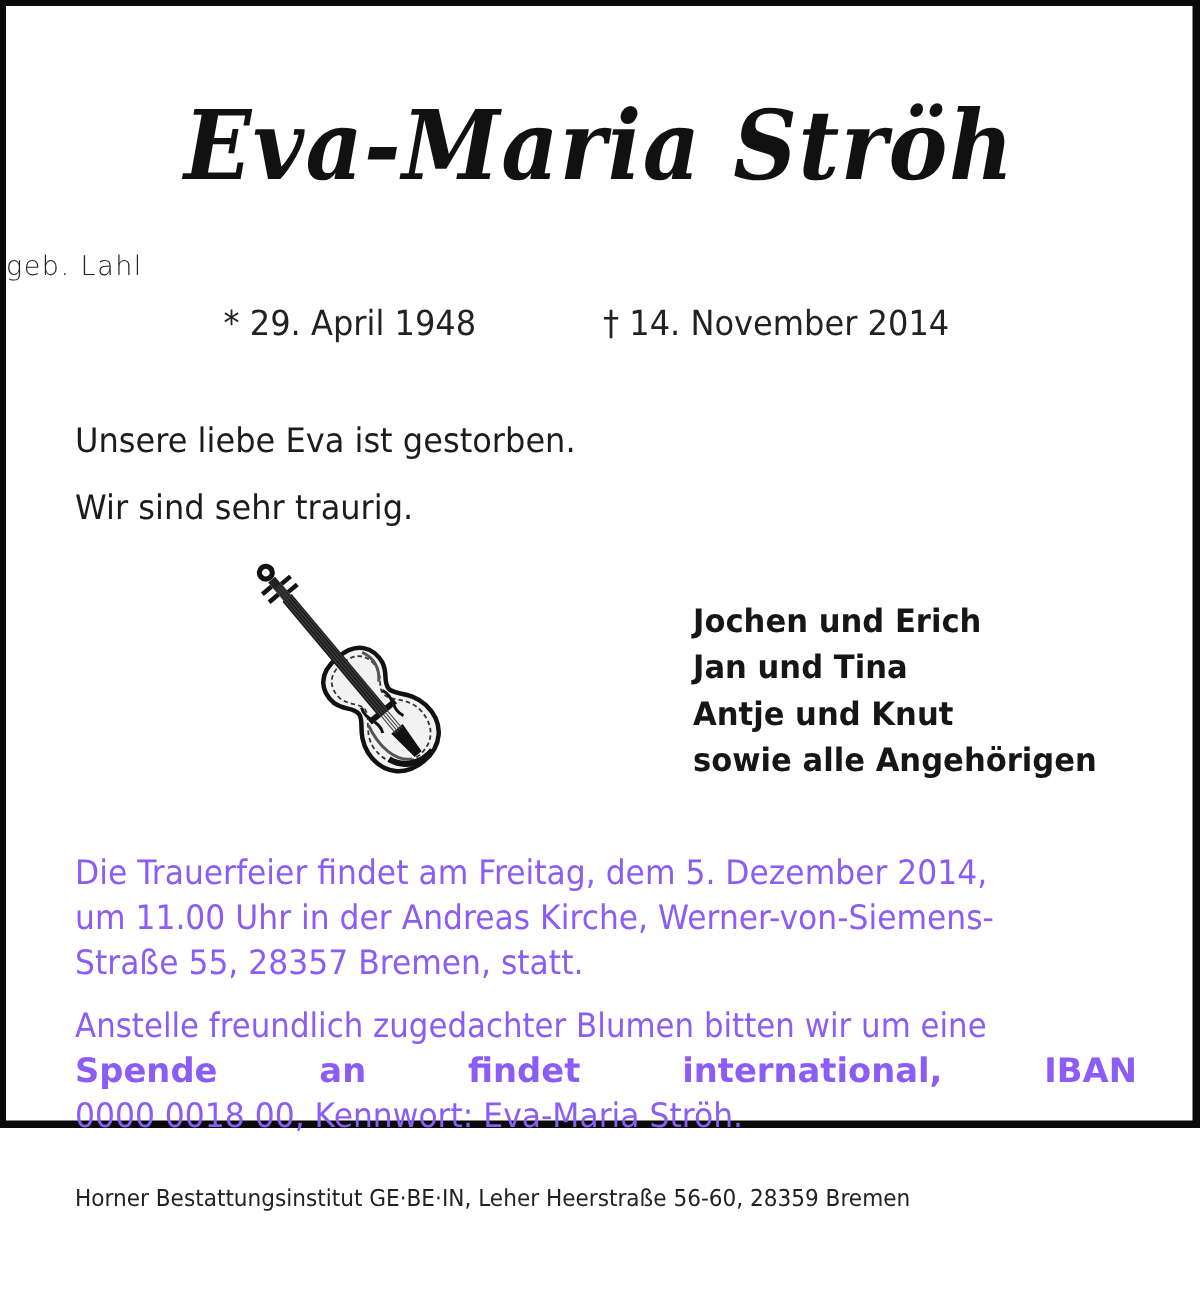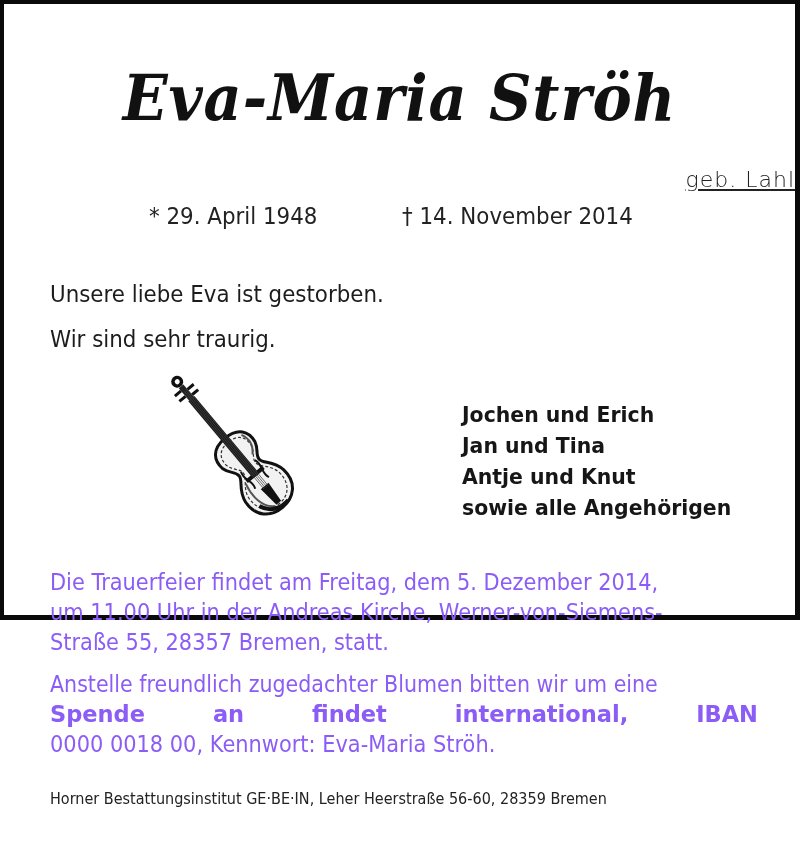--- a/index.html
+++ b/index.html
@@ -9,21 +9,21 @@
     }
     body {
       width: 800px;
       height: 860px;
       overflow: hidden;
     }
     .frame {
       position: absolute;
       left: 0; top: 0;
       width: 800px;
-      height: 620px;
+      height: 752px;
       box-sizing: border-box;
       border-top: 4px solid #0a0a0a;
       border-left: 4px solid #0a0a0a;
       border-right: 5px solid #0a0a0a;
       border-bottom: 5px solid #0a0a0a;
       background: #ffffff;
       color: #1a1a1a;
       font-family: "DejaVu Sans", sans-serif;
       padding-left: 32px;
     }
@@ -38,26 +38,25 @@
       font-size: 64px;
       letter-spacing: 1px;
       color: #111;
       line-height: 1;
       transform: scaleX(0.92);
     }
     .maiden {
       position: absolute;
       left: 0; right: 0;
       top: 163px;
-      text-align: right;
-      font-size: 22px;
+      text-align: left;
+      font-size: 18px;
       letter-spacing: 1px;
       color: #222;
       font-weight: 300;
-      text-decoration: underline;
     }
     .dates {
       position: absolute;
       top: 199px;
       font-size: 23px;
       color: #222;
       white-space: nowrap;
       transform: scaleX(0.93);
       transform-origin: left top;
     }

